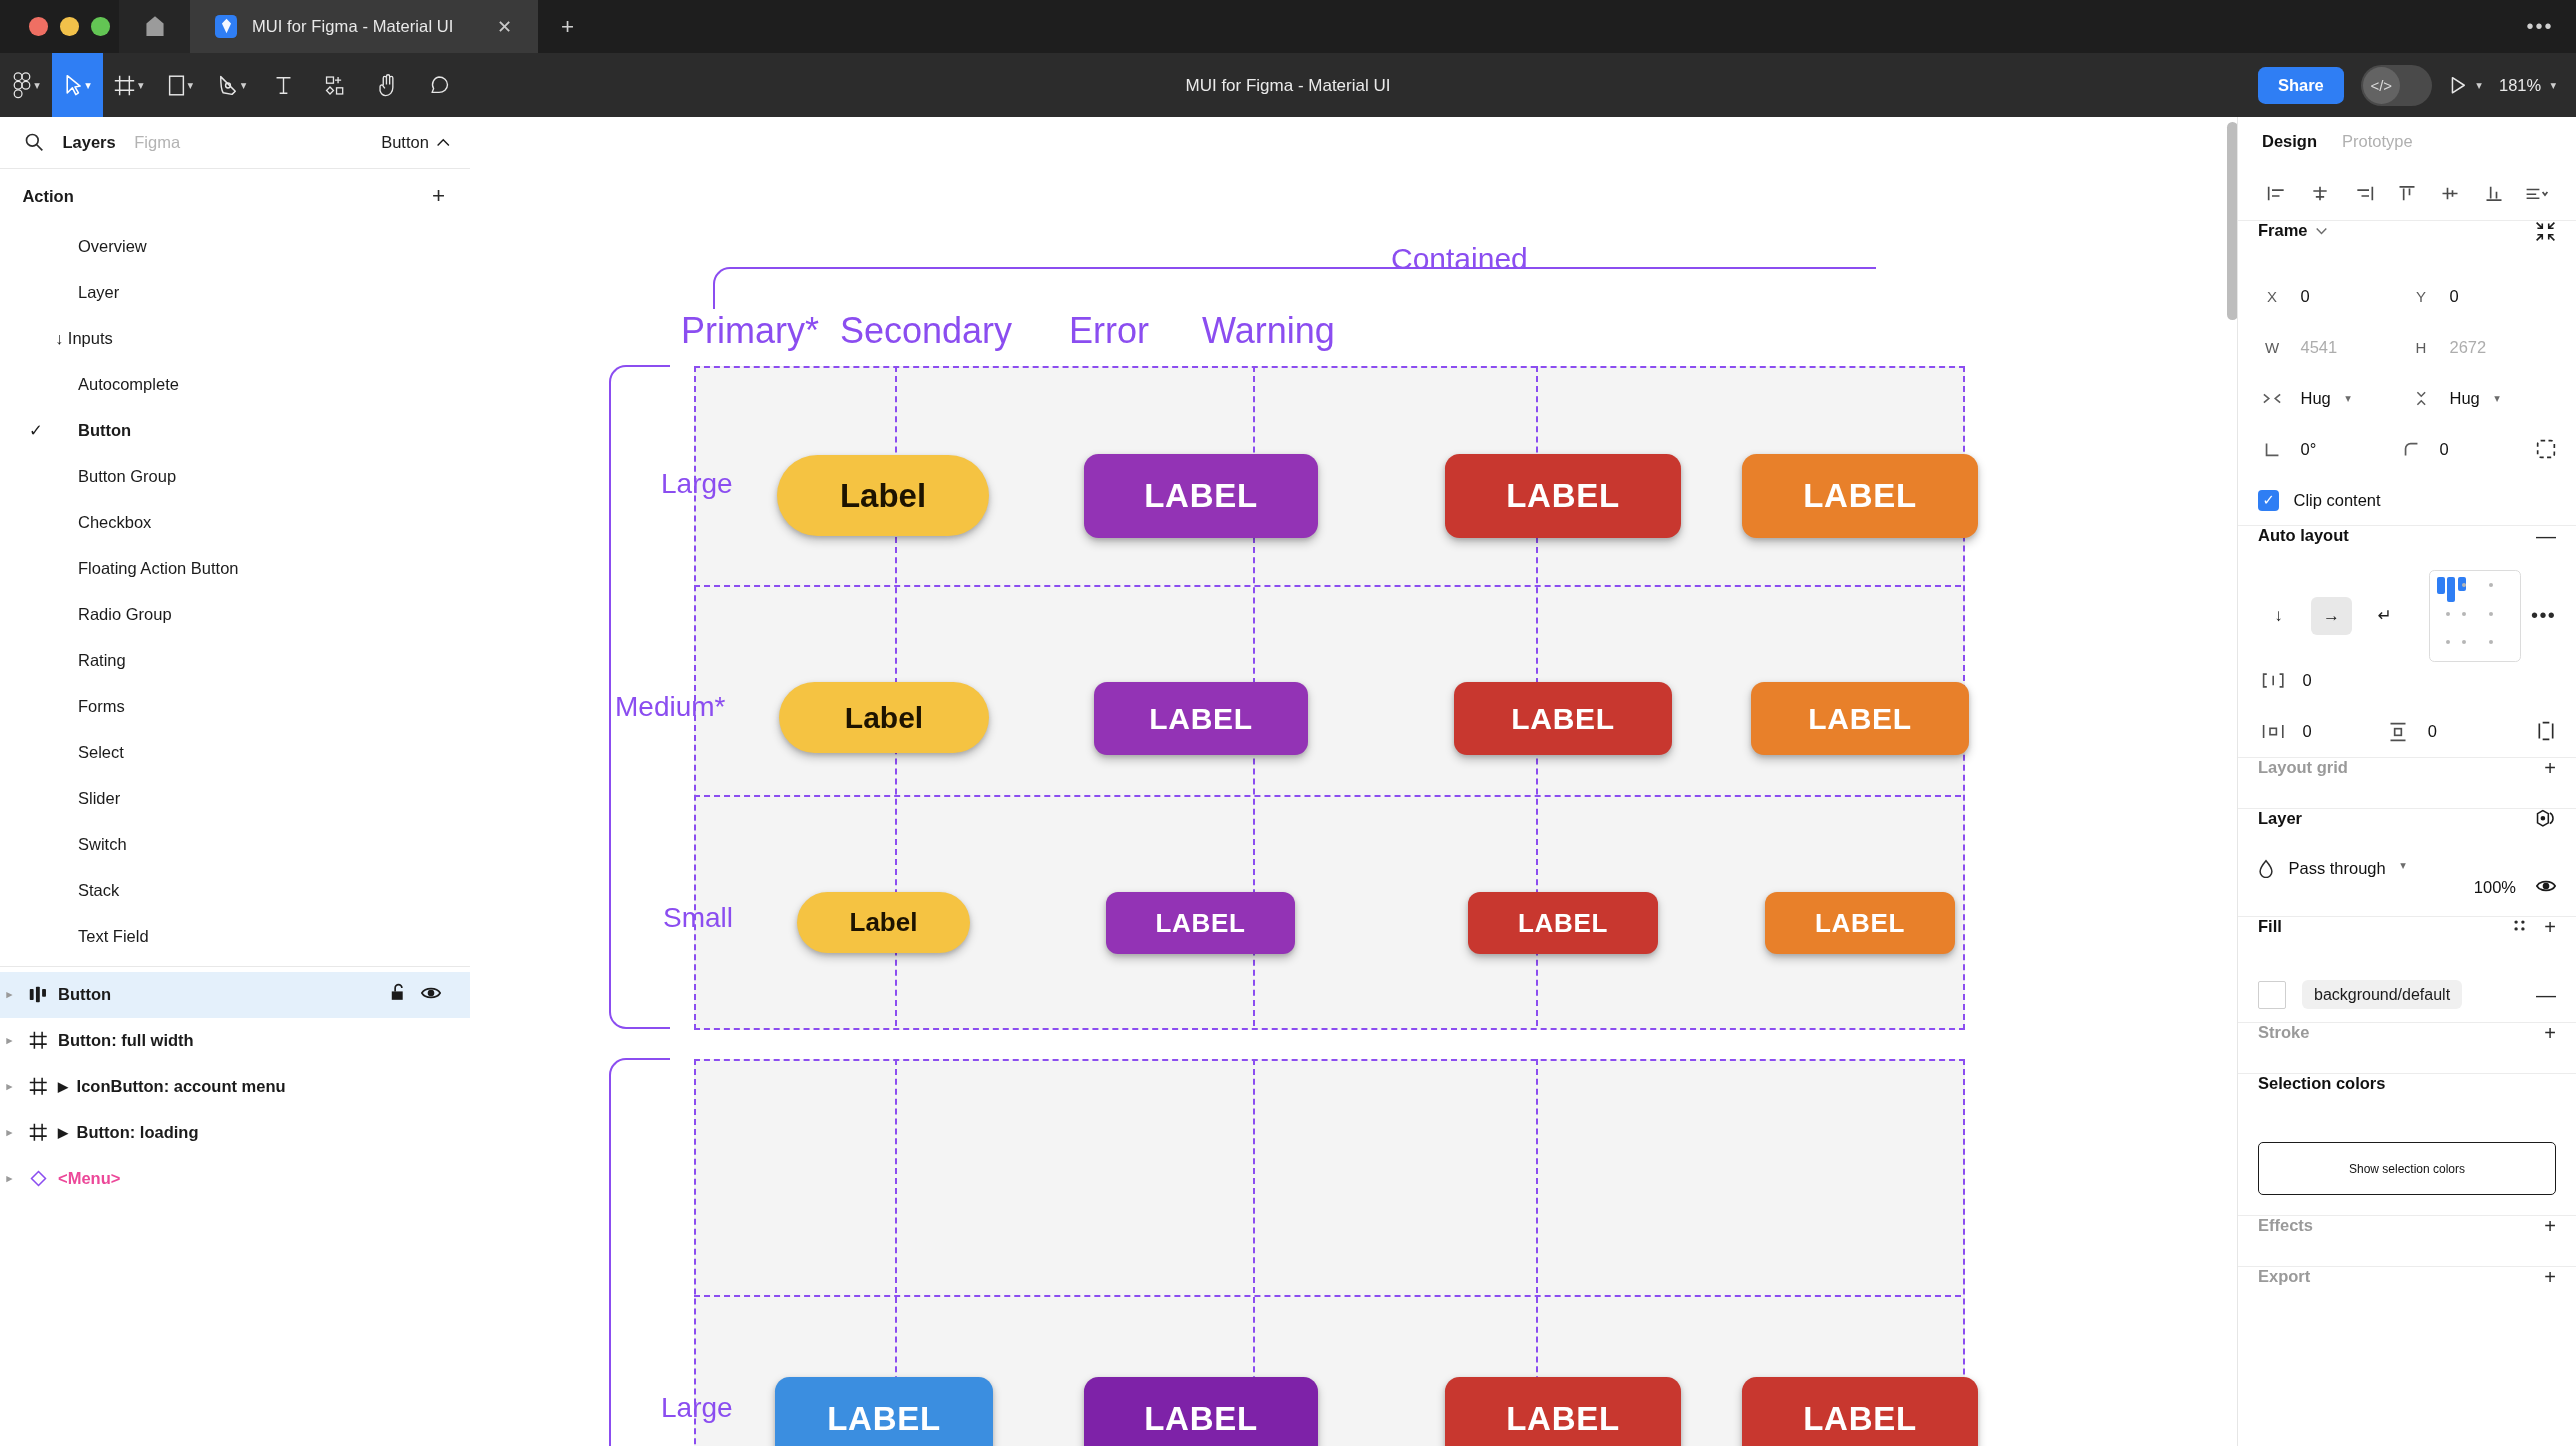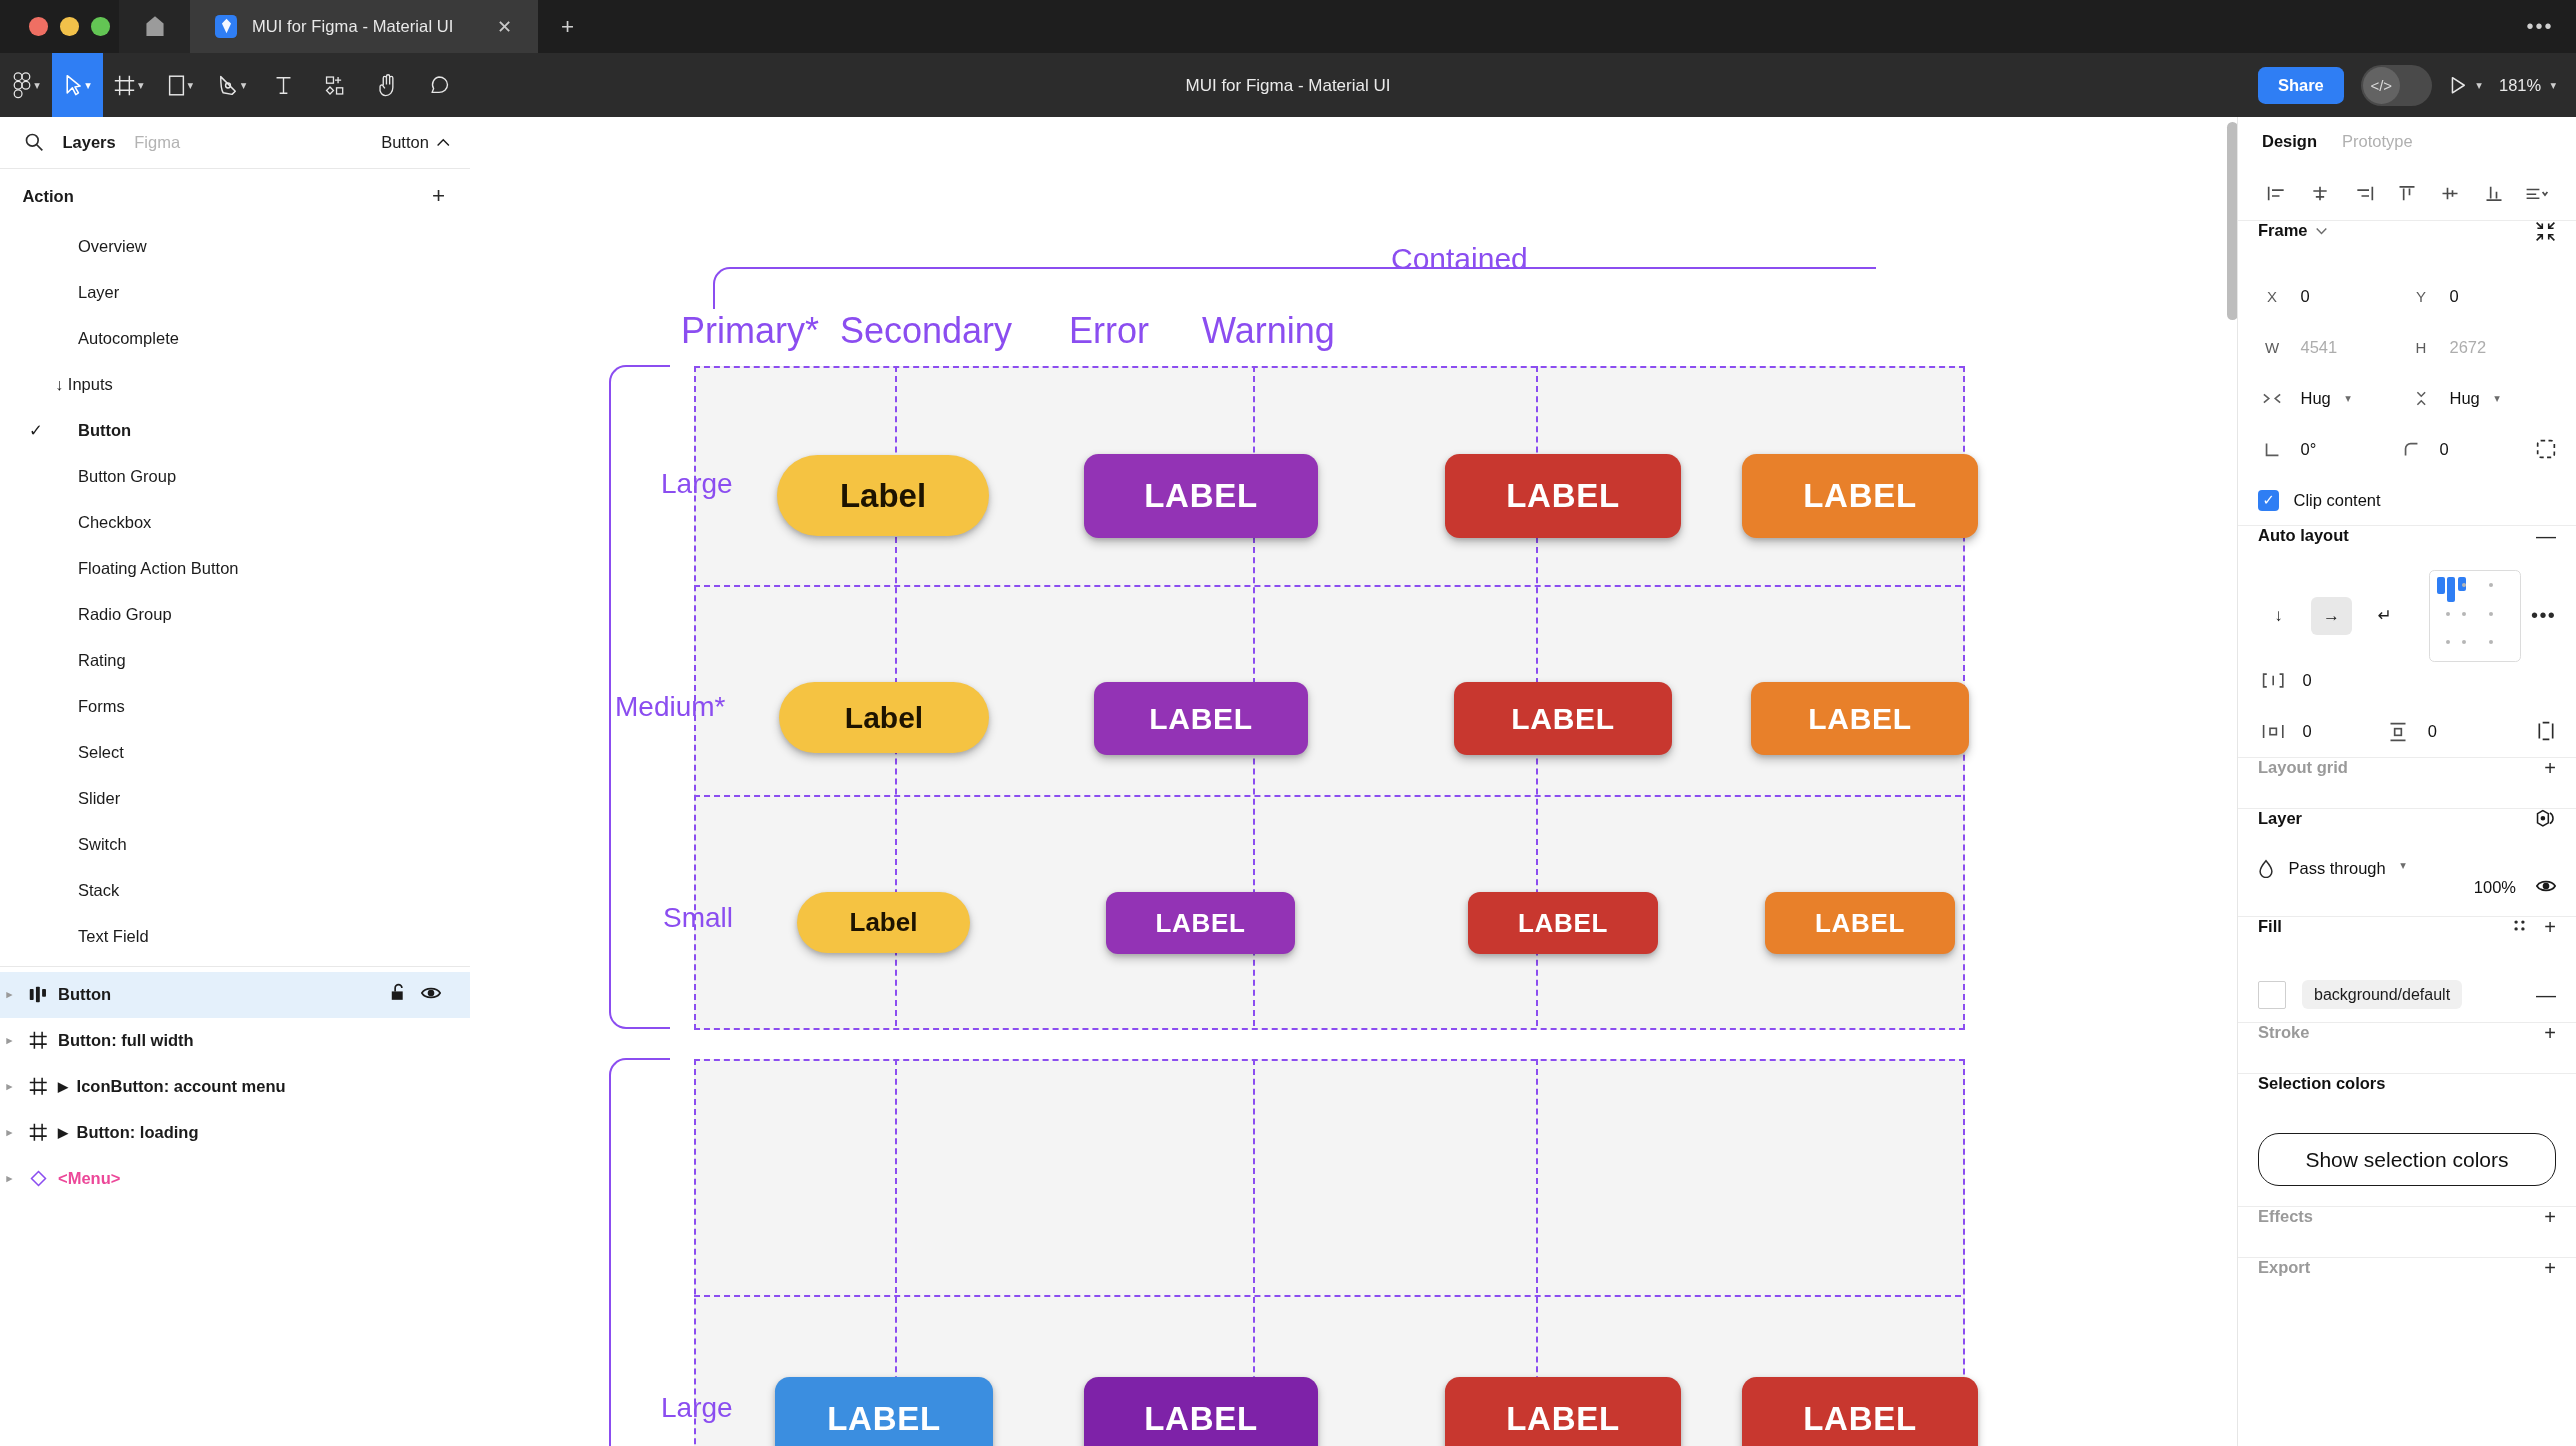--- a/index.html
+++ b/index.html
@@ -111,22 +111,22 @@
   .gcell{display:flex;align-items:center;gap:14.5px;}
   .gcell .ic{width:30px;display:flex;justify-content:center;color:#4f4f4f;}
   .gcell .vl{font-size:16.5px;color:#111;}
   .fillrow{height:55px;display:flex;align-items:center;gap:16px;}
   .swatch{width:26px;height:26px;border:0.7px solid #cfcfcf;background:#fff;border-radius:2px;}
   .token{background:#f0f0f0;border-radius:6px;padding:5.3px 12px;font-size:16px;color:#1b1b1b;}
   .fillrow .minus{margin-left:auto;color:#2b2b2b;font-size:20px;line-height:1;}
   .layerrow{height:57px;display:flex;gap:14.5px;}
   .layerrow .blend{font-size:16.5px;color:#111;}
   .layerrow .op{margin-left:auto;display:flex;align-items:center;gap:20px;font-size:16.5px;color:#111;}
-  .btnwide{margin:9px 0 20px 0;height:51px;border:1.1px solid #1b1b1b;border-radius:21px;
-    display:flex;align-items:center;justify-content:center;font-size:21px;color:#111;background:#fff;}
+  .btnwide{margin:18px 0 20px 0;height:51px;border:1.1px solid #1b1b1b;border-radius:5px;
+    display:flex;align-items:center;justify-content:center;font-size:12px;color:#111;background:#fff;}
 
   
   .canvas{position:absolute;left:470px;top:117px;right:338px;bottom:0;background:#fff;overflow:hidden;}
   .canvas-inner{position:absolute;left:0;top:0;width:1767px;height:1329px;}
   .colhdr{position:absolute;font-size:36px;color:#8b4df0;font-weight:normal;white-space:nowrap;text-align:right;}
   .rowhdr{position:absolute;font-size:28px;color:#8b4df0;white-space:nowrap;}
   .contained{position:absolute;font-size:30px;color:#8b4df0;white-space:nowrap;}
 
   .bracket{position:absolute;border:2.6px solid #8b4df0;}
   .br-top{border-bottom:none;border-right:none;border-top-left-radius:17px;}
@@ -279,25 +279,25 @@
       <span class="plus">+</span>
     </div>
 
     <div class="plist">
       <div class="pitem top">
           <span class="lbl">Overview</span>
         </div>
       <div class="pitem top">
           <span class="lbl">Layer</span>
         </div>
-      <div class="pitem sub">
-          <span class="lbl">Autocomplete</span>
-        </div>
       <div class="pitem grp">
           <span class="lbl">↓ Inputs</span>
+        </div>
+      <div class="pitem sub">
+          <span class="lbl">Autocomplete</span>
         </div>
       <div class="pitem sub cur">
           <span class="chk">✓</span>
           <span class="lbl">Button</span>
         </div>
       <div class="pitem sub">
           <span class="lbl">Button Group</span>
         </div>
       <div class="pitem sub">
           <span class="lbl">Checkbox</span>

